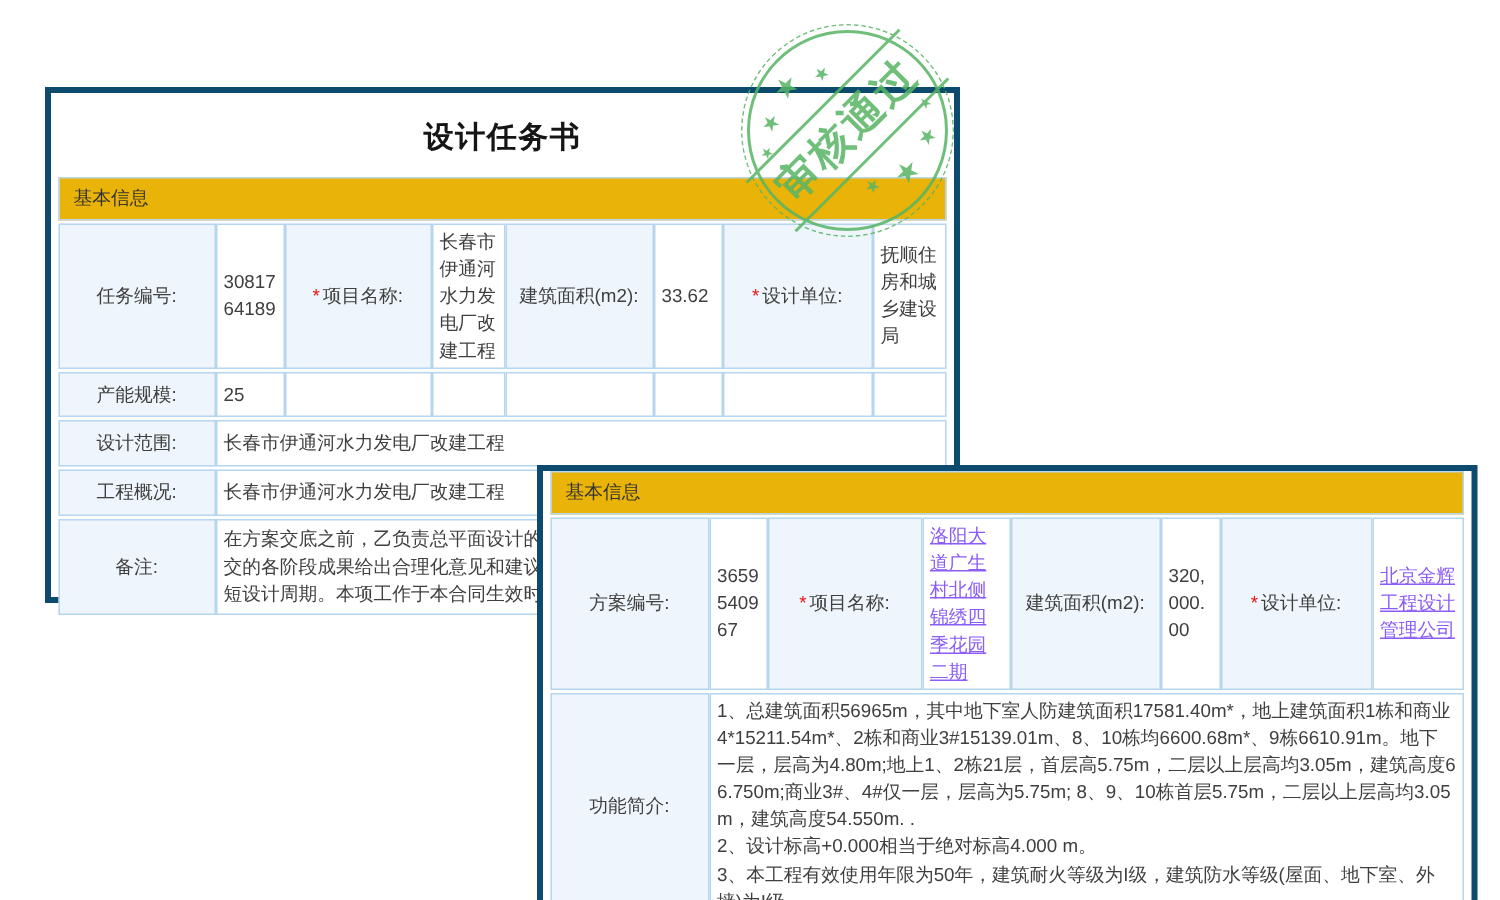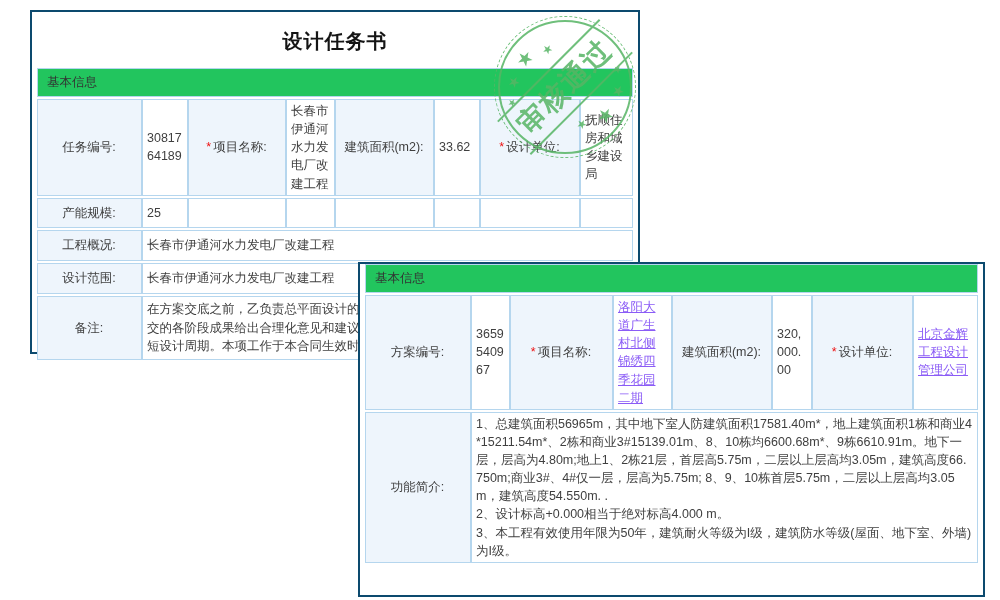--- a/index.html
+++ b/index.html
@@ -1,31 +1,31 @@
 <!DOCTYPE html>
 <html><head>
 <meta charset="utf-8">
 <style>
   html, body { margin:0; padding:0; background:#ffffff; }
   body {
     width:1000px; height:600px; position:relative; overflow:hidden;
     font-family:"Liberation Sans", sans-serif;
   }
   .panel {
-    position:absolute; background:#ffffff; border:2px solid #0c4a6e;
-    box-sizing:border-box; padding:0 5px;
+    position:absolute; background:#ffffff; border:4px solid #0c4a6e;
+    box-sizing:border-box; padding:0 5px;margin-top:48px;
   }
   .panel-task { left:30px; top:10px; width:610px; height:344px; z-index:1; }
   .panel-plan { left:358px; top:262px; width:627px; height:335px; z-index:3; }
   .panel-title {
     font-size:20px; font-weight:bold; text-align:center; color:#151515;
     margin:16px 0 13px 0; letter-spacing:1px;
   }
   .section-bar {
-    border:1px solid #b5d6ee; background:#22c55e; color:#333333;
+    border:1px solid #b5d6ee; background:#eab308; color:#333333;
     font-size:12.5px; padding:5px 9px;
   }
   table.form-table {
     width:100%; border-collapse:separate; border-spacing:0 2px;
     table-layout:fixed; font-size:12.5px; color:#3f3f3f;
   }
   table.form-table td {
     border:1px solid #b5d6ee; background:#ffffff; vertical-align:middle;
     padding:2px 4px; word-break:break-all; line-height:1.45;
   }
@@ -99,25 +99,25 @@
       <td class="lbl"><span>产能规模:</span></td>
       <td>25</td>
       <td></td>
       <td></td>
       <td></td>
       <td></td>
       <td></td>
       <td></td>
     </tr>
     <tr class="r-md">
-      <td class="lbl"><span>工程概况:</span></td>
+      <td class="lbl"><span>设计范围:</span></td>
       <td colspan="7">长春市伊通河水力发电厂改建工程</td>
     </tr>
     <tr class="r-md">
-      <td class="lbl"><span>设计范围:</span></td>
+      <td class="lbl"><span>工程概况:</span></td>
       <td colspan="7">长春市伊通河水力发电厂改建工程</td>
     </tr>
     <tr class="r-remark">
       <td class="lbl"><span>备注:</span></td>
       <td colspan="7" class="pre">在方案交底之前，乙负责总平面设计的报批配
 交的各阶段成果给出合理化意见和建议的义务
 短设计周期。本项工作于本合同生效时即时展</td>
     </tr>
   </tbody>
     </table>

